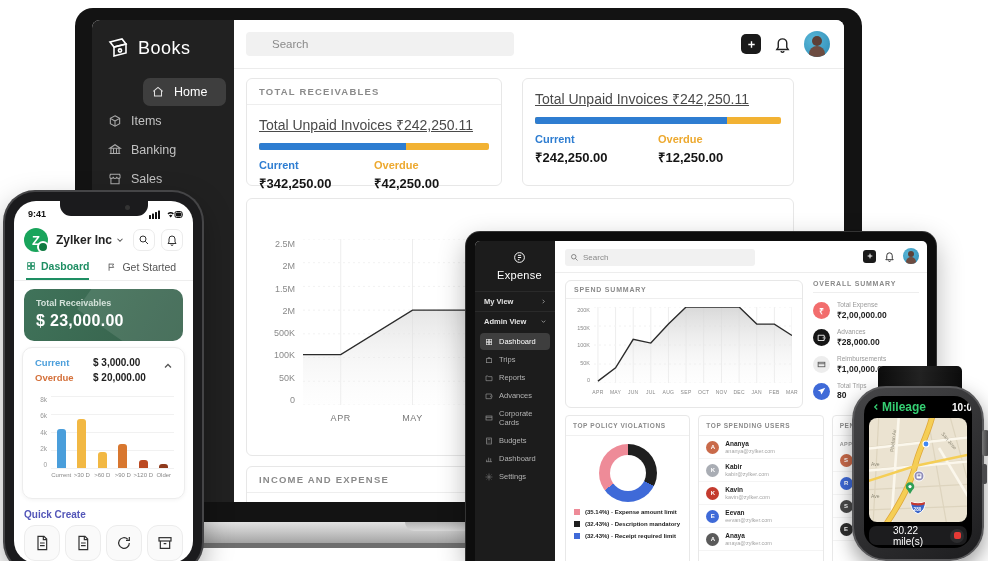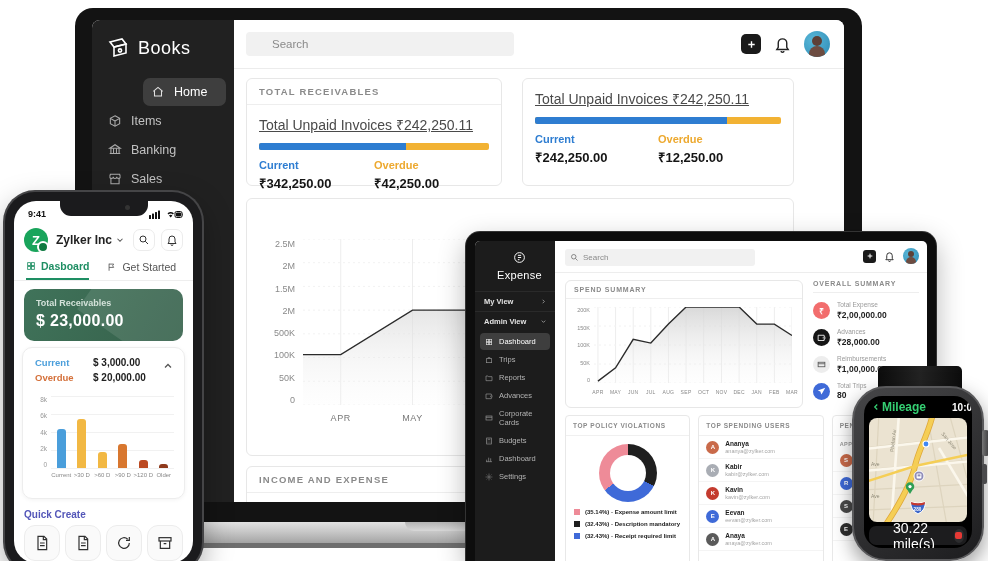--- a/index.html
+++ b/index.html
@@ -157,21 +157,21 @@
   .w-body { position:absolute; left:0; top:20px; width:132px; height:175px; background:linear-gradient(145deg,#464648,#1d1d1f); border-radius:34px; border:2px solid #5a5a5c; box-shadow:0 8px 20px rgba(0,0,0,.4); }
   .w-crown { position:absolute; left:130px; top:64px; width:7px; height:26px; background:linear-gradient(90deg,#777,#3c3c3e); border-radius:3px; }
   .w-sidebtn { position:absolute; left:130px; top:98px; width:5px; height:20px; background:#4a4a4c; border-radius:2px; }
   .w-screen { position:absolute; left:12px; top:30px; width:108px; height:152px; background:#000; border-radius:18px; overflow:hidden; }
   .w-head { position:absolute; left:7px; right:7px; top:4px; display:flex; justify-content:space-between; align-items:center; }
   .w-title { color:#35d073; font-size:12px; font-weight:bold; display:flex; align-items:center; }
   .w-title .ic { width:10px; height:10px; margin-right:1px; }
   .w-time { color:#fff; font-size:10px; font-weight:bold;margin-left:26px; }
   .w-map { position:absolute; left:5px; top:22px; width:98px; height:104px; border-radius:8px; overflow:hidden; }
   .w-bar { position:absolute; left:5px; top:130px; width:98px; height:19px; background:#1c1c1e; border-radius:7px; display:flex; align-items:center; }
-  .w-dist { color:#fff; font-size:14px; padding-left:24px; }
+  .w-dist { color:#fff; font-size:10px; padding-left:24px; }
   .w-rec { margin-left:auto; margin-right:3px; width:14px; height:14px; border-radius:50%; background:#2c2c2e; display:flex; align-items:center; justify-content:center; }
   .w-rec i { width:7px; height:7px; background:#e53935; border-radius:2px; }
 
   .ic svg, .logo-ic svg { width:100%; height:100%; display:block; }
   input::placeholder { color:#8a8a8a; opacity:1; }
 </style>
 </head>
 <body>
 
 <div class="canvas">

